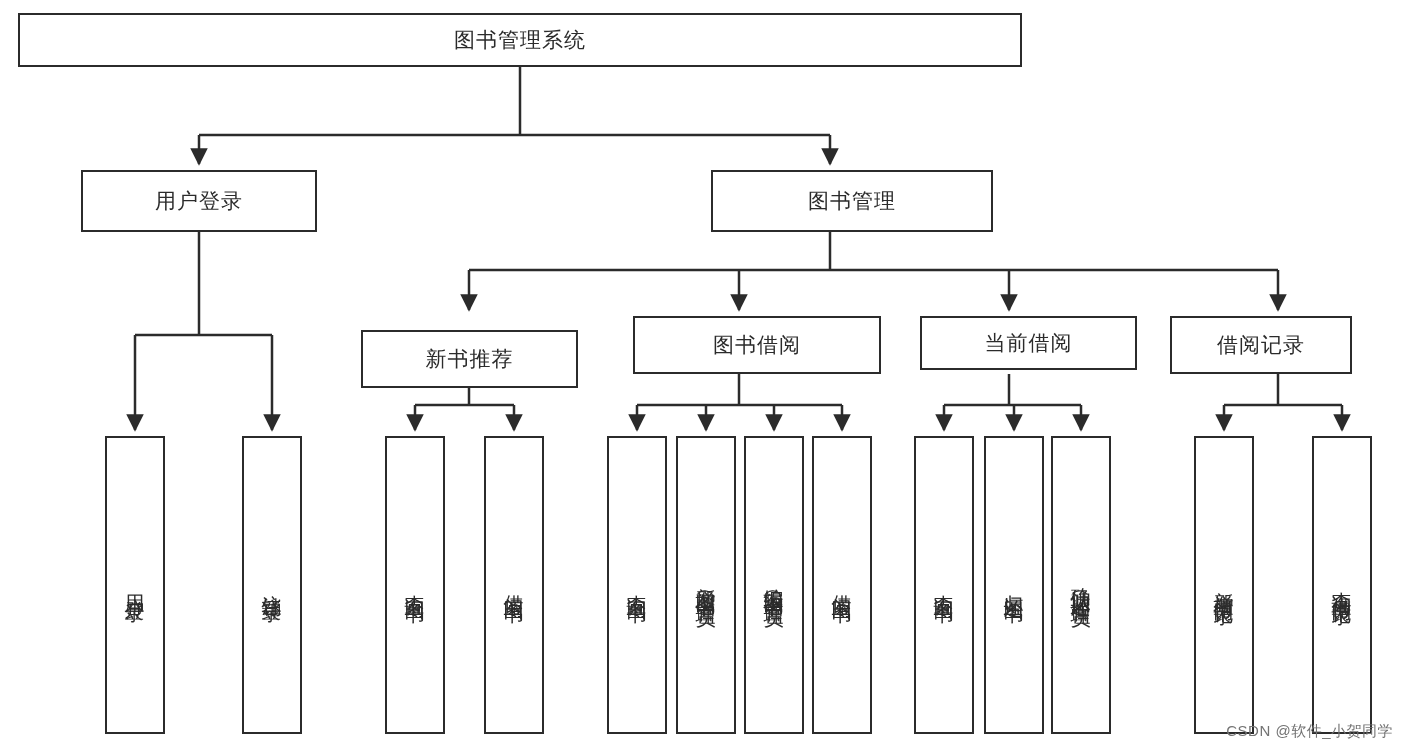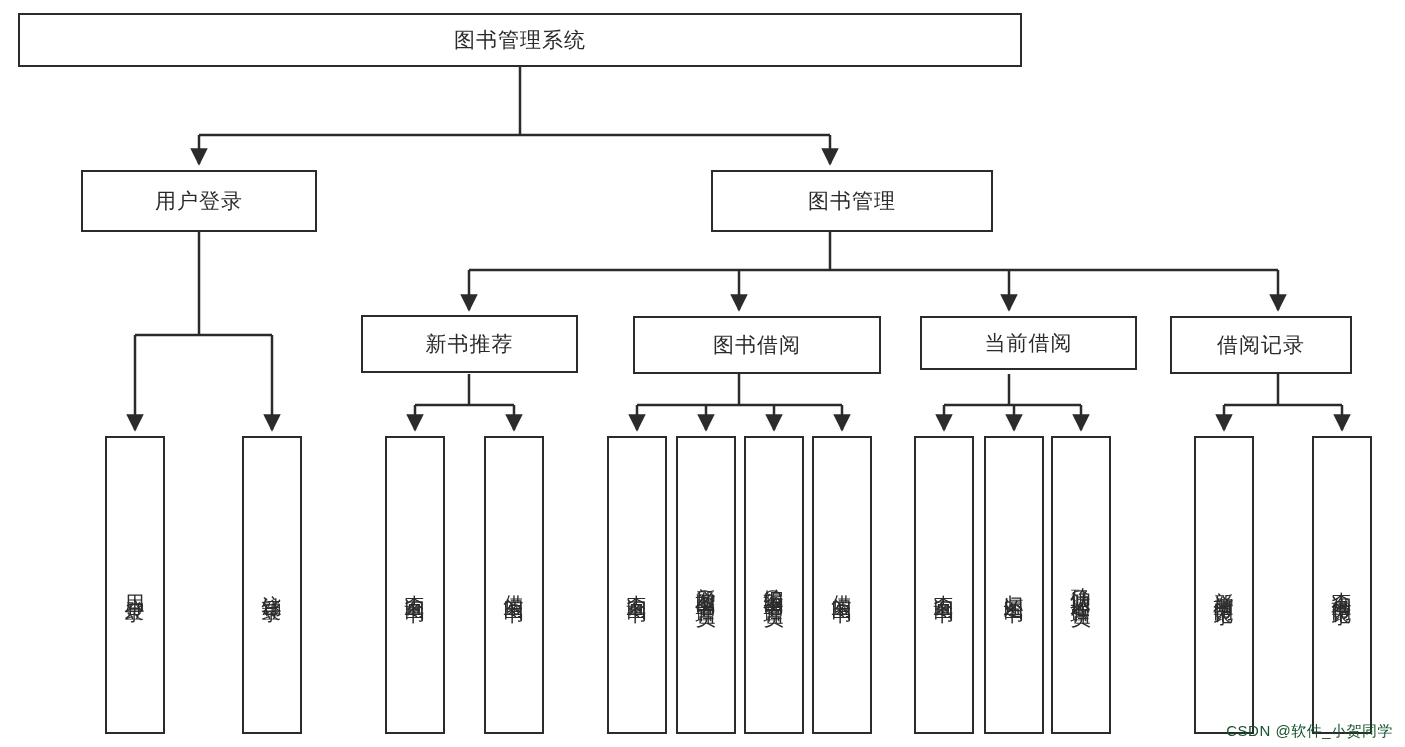--- a/index.html
+++ b/index.html
@@ -46,21 +46,21 @@
     white-space:nowrap;
   }
   .leaf.mid .label{margin-top:78px;}
   .leaf.tall .label{margin-top:0px;}
 
   #watermark{
     position:absolute;
     right:12px;
     bottom:6px;
     font-size:15px;
-    color:#14532d;
+    color:#737373;
     white-space:nowrap;
     letter-spacing:0.5px;
   }
 </style>
 </head>
 <body>
 
 <div id="canvas">
 
   <svg class="links" viewBox="0 0 1405 747">
@@ -117,21 +117,21 @@
     <span class="label">图书管理系统</span>
   </div>
 
   <div class="node" style="left:81px;top:170px;width:236px;height:62px;">
     <span class="label">用户登录</span>
   </div>
   <div class="node" style="left:711px;top:170px;width:282px;height:62px;">
     <span class="label">图书管理</span>
   </div>
 
-  <div class="node" style="left:361px;top:315px;width:217px;height:58px;text-align:right;">
+  <div class="node" style="left:361px;top:330px;width:217px;height:58px;text-align:right;">
     <span class="label">新书推荐</span>
   </div>
   <div class="node" style="left:633px;top:316px;width:248px;height:58px;">
     <span class="label">图书借阅</span>
   </div>
   <div class="node" style="left:920px;top:316px;width:217px;height:54px;">
     <span class="label">当前借阅</span>
   </div>
   <div class="node" style="left:1170px;top:316px;width:182px;height:58px;">
     <span class="label">借阅记录</span>

